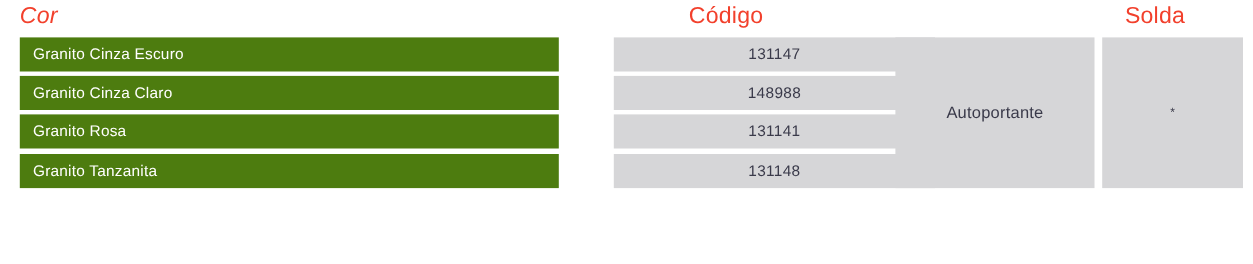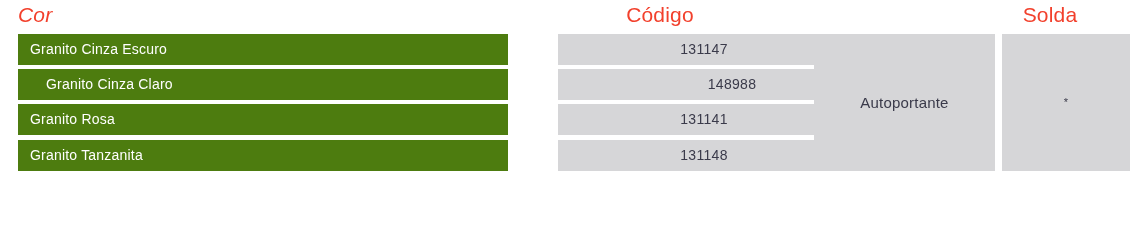--- a/index.html
+++ b/index.html
@@ -74,21 +74,21 @@
     background: #d6d6d8;
     color: #3a3a4a;
     font-size: 14px;
     line-height: 31px;
     text-align: center;
     letter-spacing: 0.3px;
     margin-left: 44px;
   }
 
   .row-0 { top: 34px; }
-  .row-1 { top: 69px; padding-left: 28px; }
+  .row-1 { top: 69px; }
   .row-2 { top: 104px; }
   .row-3 { top: 140px; }
 
   .merged-cell {
     position: absolute;
     background: #d6d6d8;
     color: #3a3a4a;
     display: flex;
     align-items: center;
     justify-content: center;

